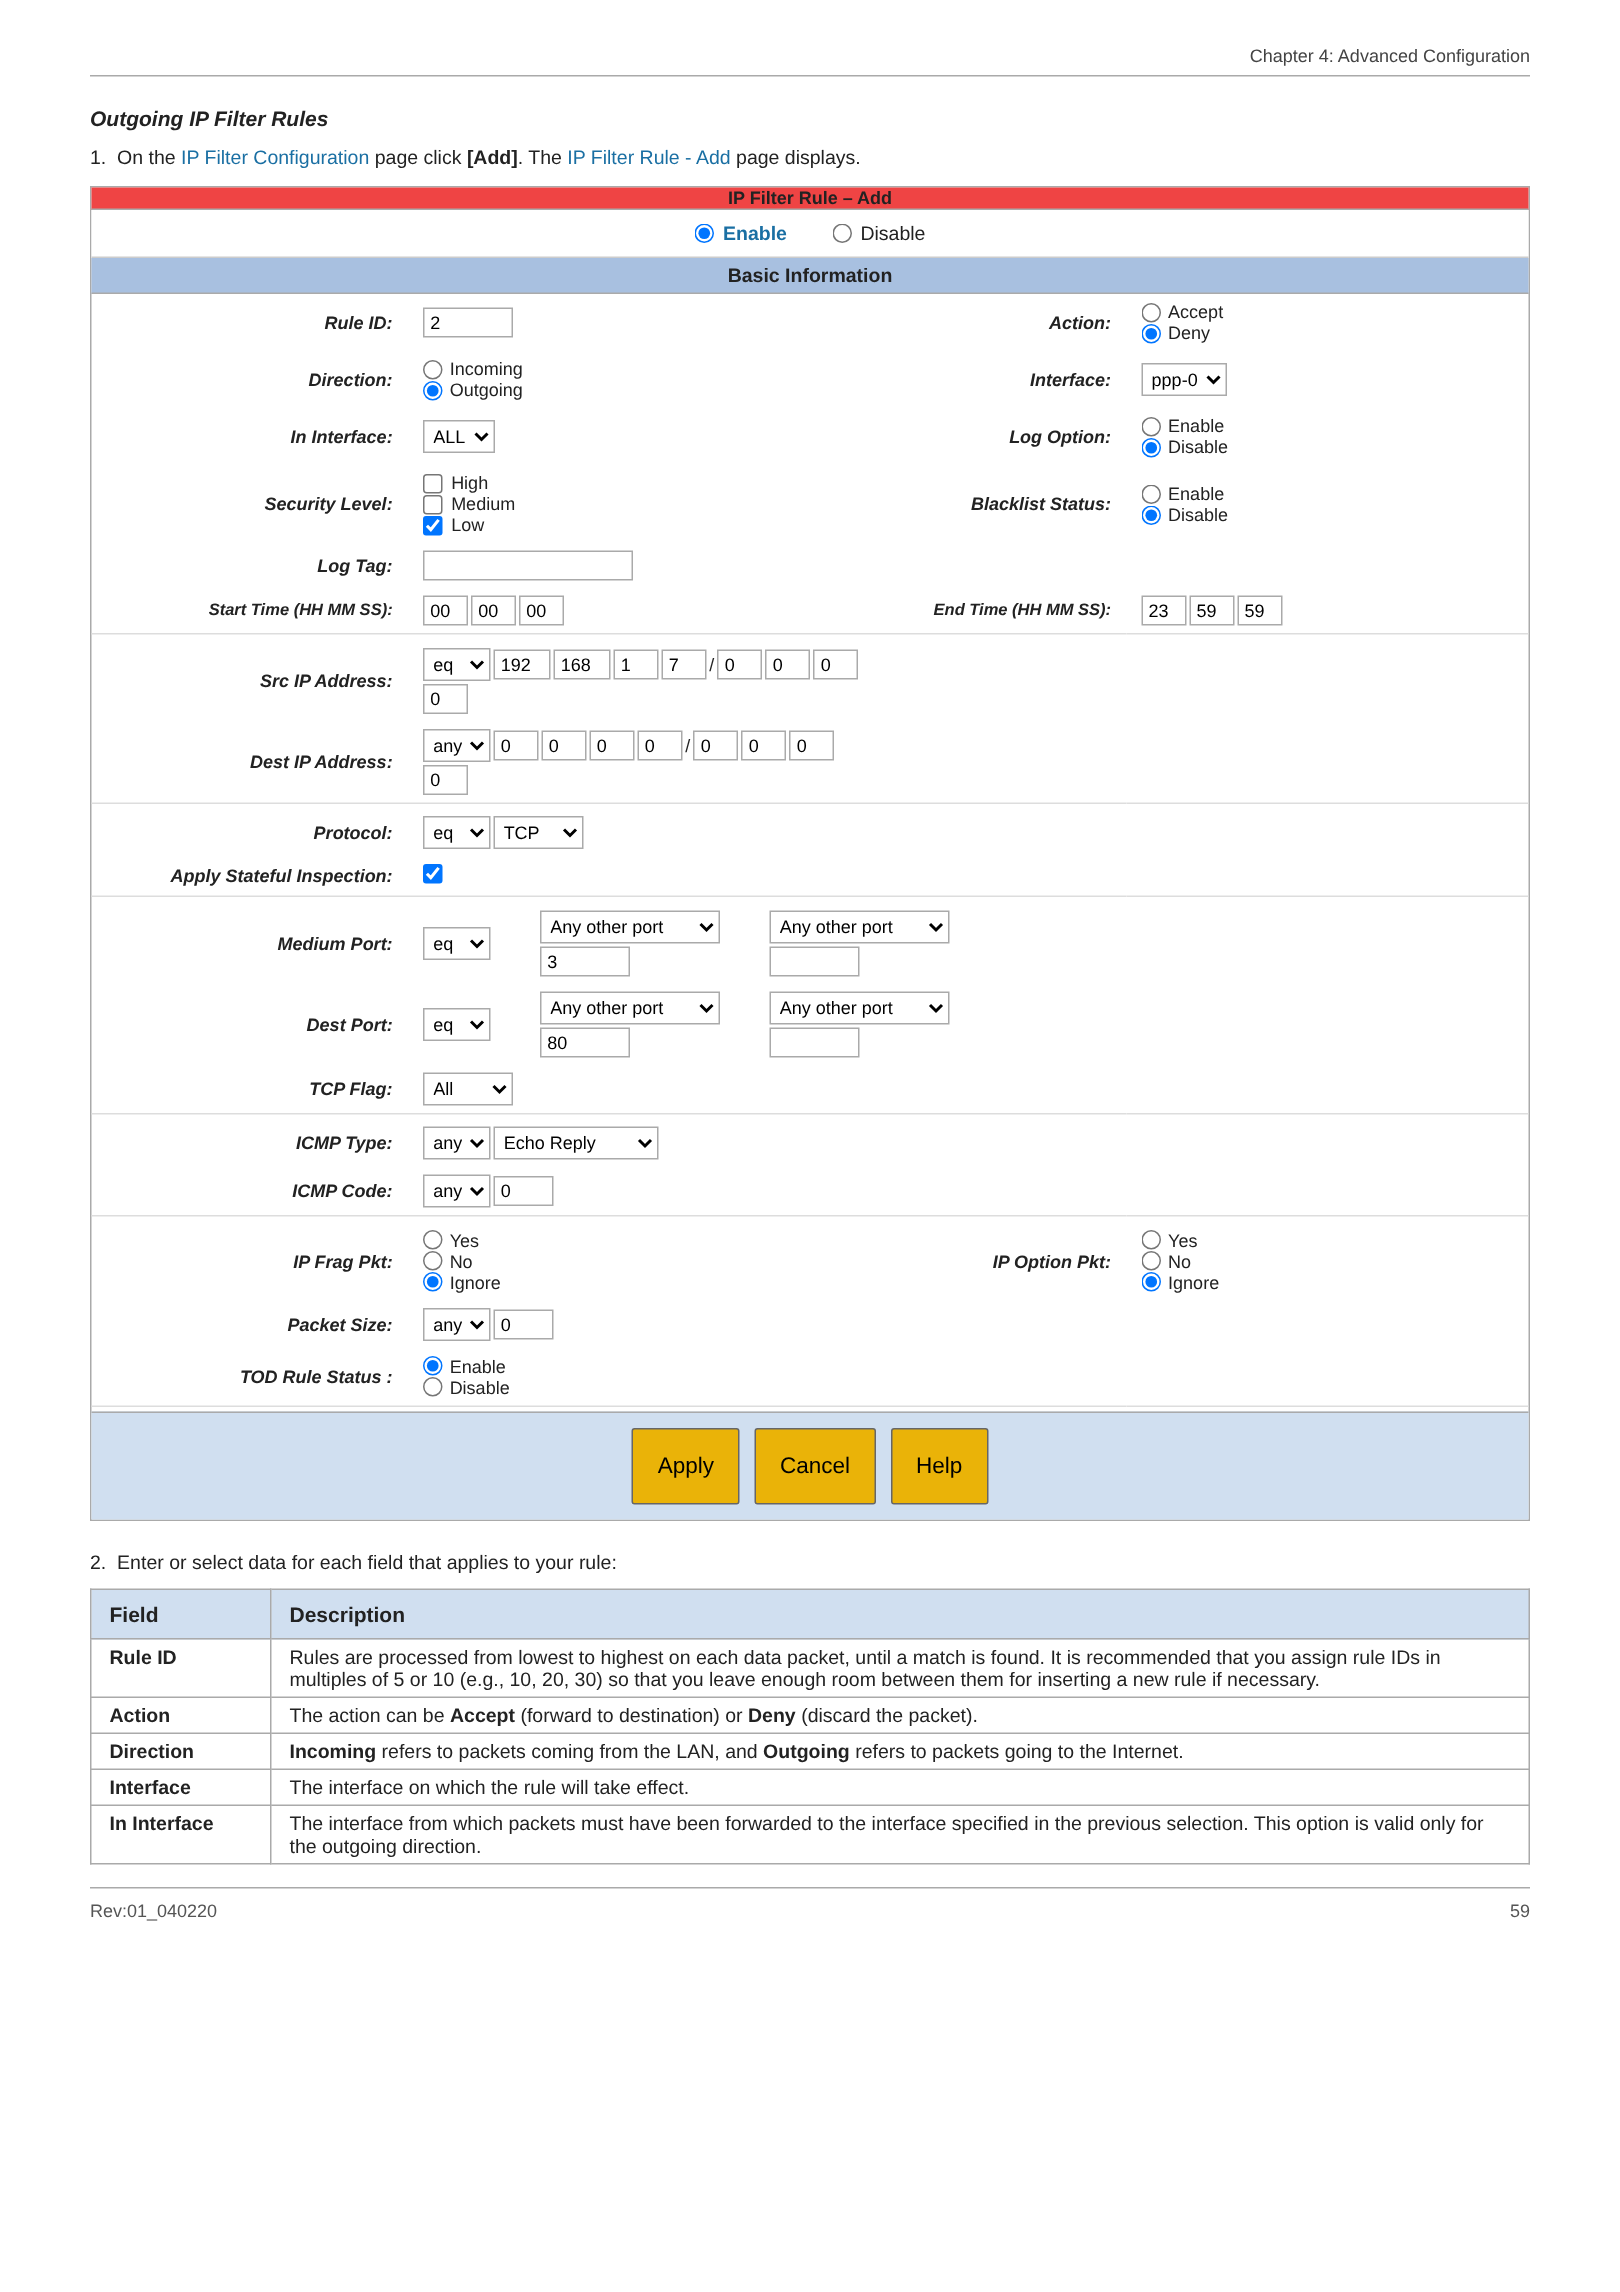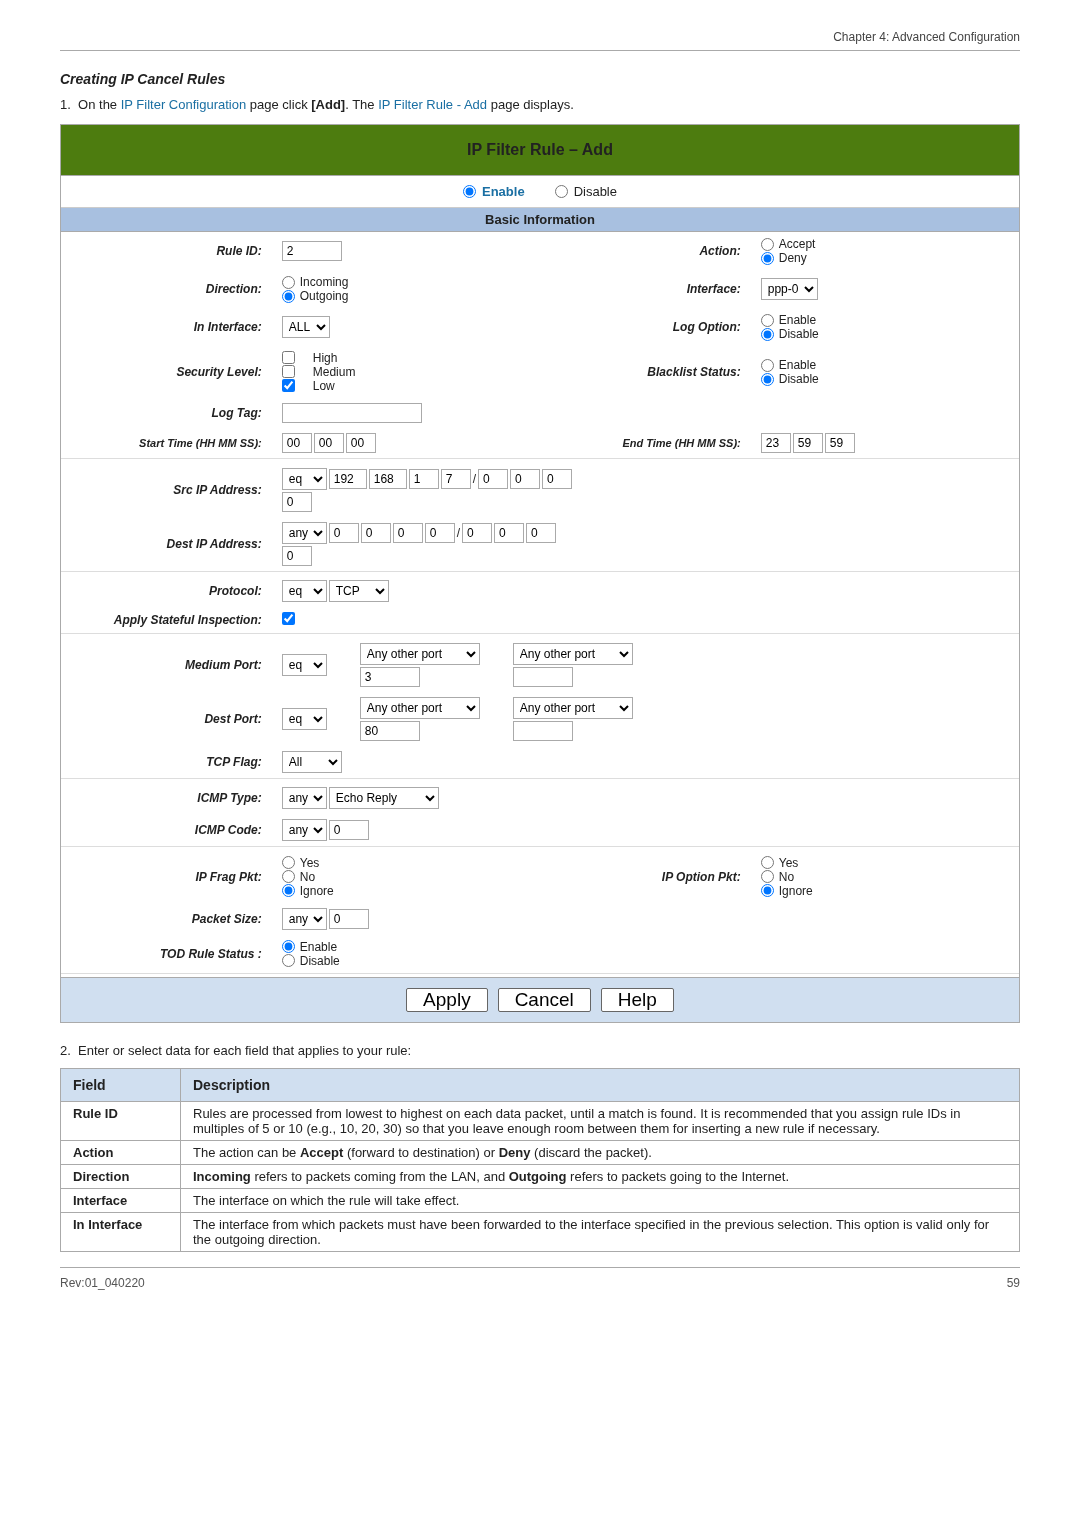--- a/index.html
+++ b/index.html
@@ -33,25 +33,25 @@
     .intro-text a { color: #1a6fa3; text-decoration: none; }
     .intro-text strong { font-weight: bold; }
 
     
     .form-panel {
       border: 1px solid #aaa;
       margin-bottom: 20px;
       background: #fff;
     }
     .panel-title {
-      background: #4d7c0f;
+      background: #ef4444;
       text-align: center;
       font-weight: bold;
-      font-size: 16px;
-      padding: 16px;
+      font-size: 12px;
+      padding: 0;
       border-bottom: 1px solid #aaa;
     }
     .enable-row {
       display: flex;
       justify-content: center;
       gap: 30px;
       padding: 8px;
       border-bottom: 1px solid #ccc;
       background: #fff;
     }
@@ -113,22 +113,22 @@
       margin-right: 2px;
     }
     .radio-group label {
       display: flex;
       align-items: center;
       gap: 3px;
       white-space: nowrap;
     }
     .checkbox-group label {
       display: flex;
-      align-items: flex-start;
-      gap: 16px;
+      align-items: flex-end;
+      gap: 4px;
     }
     .ip-row { display: flex; align-items: center; gap: 2px; }
     .ip-row input { width: 36px; }
     .ip-row select { width: 50px; }
     .ip-row span { font-size: 12px; }
 
     .source-port-row, .dest-port-row {
       display: flex;
       align-items: center;
       gap: 6px;
@@ -140,24 +140,24 @@
     
     .btn-row {
       display: flex;
       justify-content: center;
       gap: 10px;
       padding: 10px;
       background: #d0dff0;
       border-top: 1px solid #aaa;
     }
     .btn {
-      padding: 0 16px;
-      font-size: 19px;
+      padding: 16px 16px;
+      font-size: 15px;
       border: 1px solid #666;
-      background: #ffffff;
+      background: #eab308;
       cursor: pointer;
       border-radius: 2px;
     }
 
     
     .step-intro {
       font-size: 13px;
       margin-bottom: 10px;
       margin-top: 16px;
     }
@@ -197,21 +197,21 @@
       color: #555;
     }
   </style>
 </head>
 <body>
 
 <div class="page-header">
   <span>Chapter 4: Advanced Configuration</span>
 </div>
 
-<p class="section-title">Creating IP Cancel Rules</p>
+<p class="section-title">Outgoing IP Filter Rules</p>
 
 <p class="intro-text">
   1.&nbsp;&nbsp;On the <a href="#">IP Filter Configuration</a>
   <span> page click </span>
   <strong>[Add]</strong>.
   The <a href="#">IP Filter Rule - Add</a>
   <span> page displays.</span>
 </p>
 
 <div class="form-panel">

